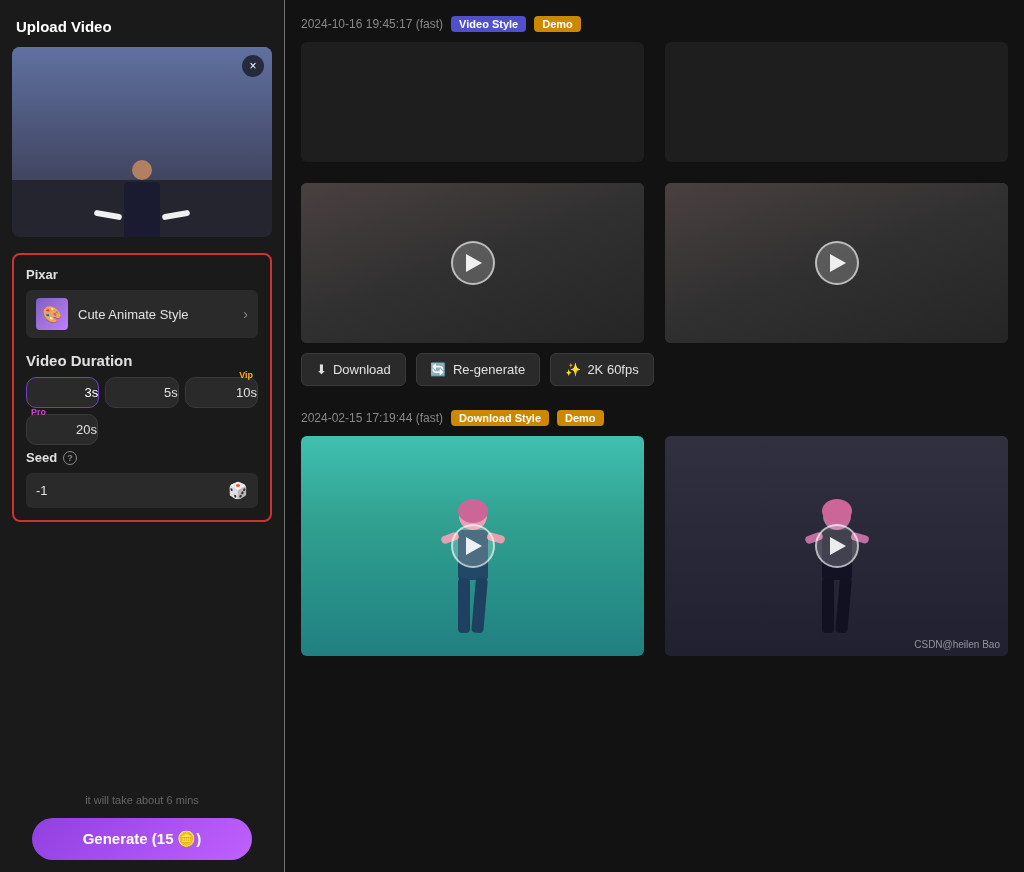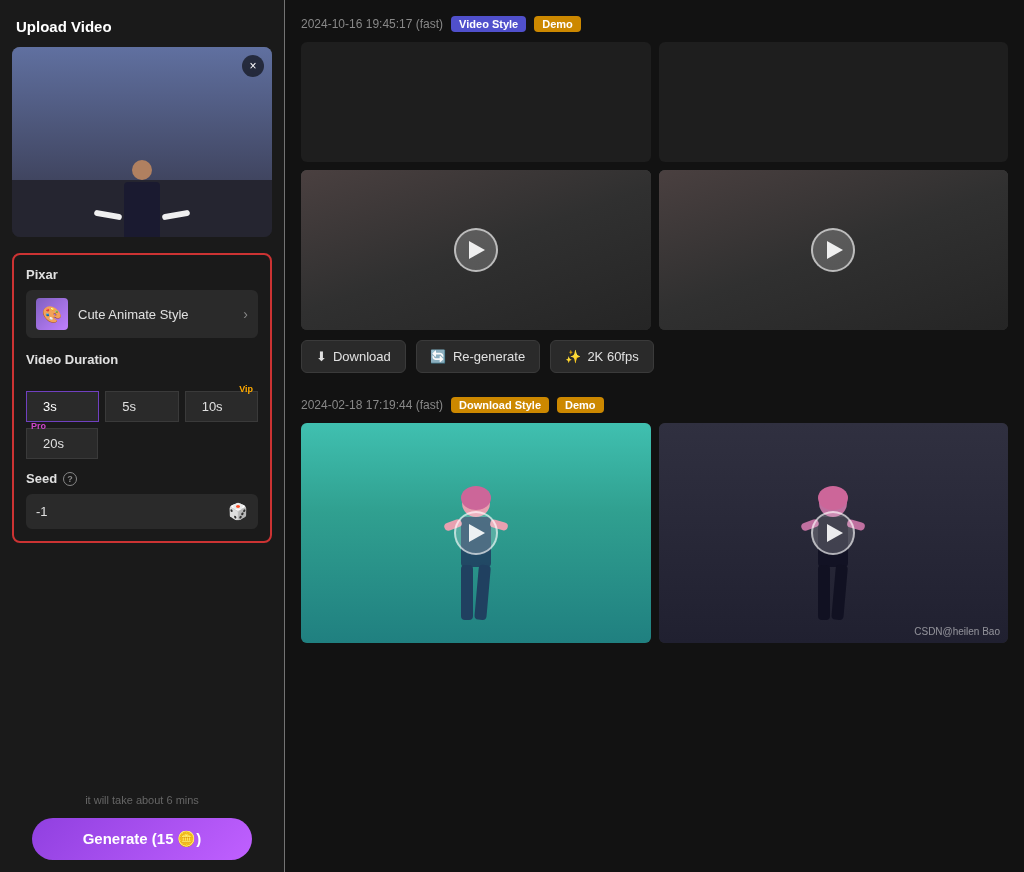--- a/index.html
+++ b/index.html
@@ -123,42 +123,42 @@
       font-size: 13px;
       color: #e0e0e0;
     }
 
     .style-arrow {
       color: #888;
       font-size: 14px;
     }
 
     .duration-label {
-      font-size: 13px;
+      font-size: 15px;
       font-weight: 600;
       color: #e0e0e0;
-      margin-bottom: 24px;
+      margin-bottom: 8px;
     }
 
     .duration-grid {
       display: grid;
       grid-template-columns: repeat(3, 1fr);
       gap: 6px;
       margin-bottom: 6px;
     }
 
     .duration-btn {
       background: #2a2a2a;
       border: 1px solid #3a3a3a;
-      border-radius: 0;
+      border-radius: 10px;
       color: #e0e0e0;
       font-size: 13px;
-      padding: 7px 16px;
+      padding: 7px 0;
       cursor: pointer;
-      text-align: left;
+      text-align: right;
       position: relative;
     }
 
     .duration-btn.active {
       background: #2a2a2a;
       border-color: #7040c0;
       color: #fff;
     }
 
     .vip-badge {
@@ -177,21 +177,21 @@
       left: 4px;
       color: #cc44cc;
       font-size: 9px;
       font-weight: 700;
     }
 
     .duration-grid-2 {
       display: grid;
       grid-template-columns: 1fr 2fr;
       gap: 16px;
-      margin-bottom: 12px;
+      margin-bottom: 5px;
     }
 
     .seed-label {
       display: flex;
       align-items: center;
       gap: 6px;
       font-size: 13px;
       font-weight: 600;
       color: #e0e0e0;
       margin-bottom: 8px;
@@ -299,21 +299,21 @@
     }
 
     .badge-demo {
       background: #cc8800;
       color: #fff;
     }
 
     .video-grid {
       display: grid;
       grid-template-columns: 1fr 1fr;
-      gap: 8px;
+      gap: 21px;
     }
 
     .video-cell {
       background: #2a2a2a;
       border-radius: 6px;
       overflow: hidden;
       position: relative;
       cursor: pointer;
       display: flex;
       align-items: center;
@@ -608,21 +608,21 @@
       </button>
       <button class="action-btn">
         <span class="btn-icon">✨</span>
         <span>2K 60fps</span>
       </button>
     </div>
   </div>
 
   <div class="history-entry">
     <div class="entry-meta">
-      <span class="entry-time">2024-02-18 17:19:44 (fast)</span>
+      <span class="entry-time">2024-02-15 17:19:44 (fast)</span>
       <span class="badge badge-origami">Download Style</span>
       <span class="badge badge-demo">Demo</span>
     </div>
 
     <div class="video-grid">
 
       <div class="video-cell dance-cell">
         <div class="dance-bg"></div>
 
         <svg width="80" height="160" viewBox="0 0 80 160" style="position:absolute;bottom:0;">

